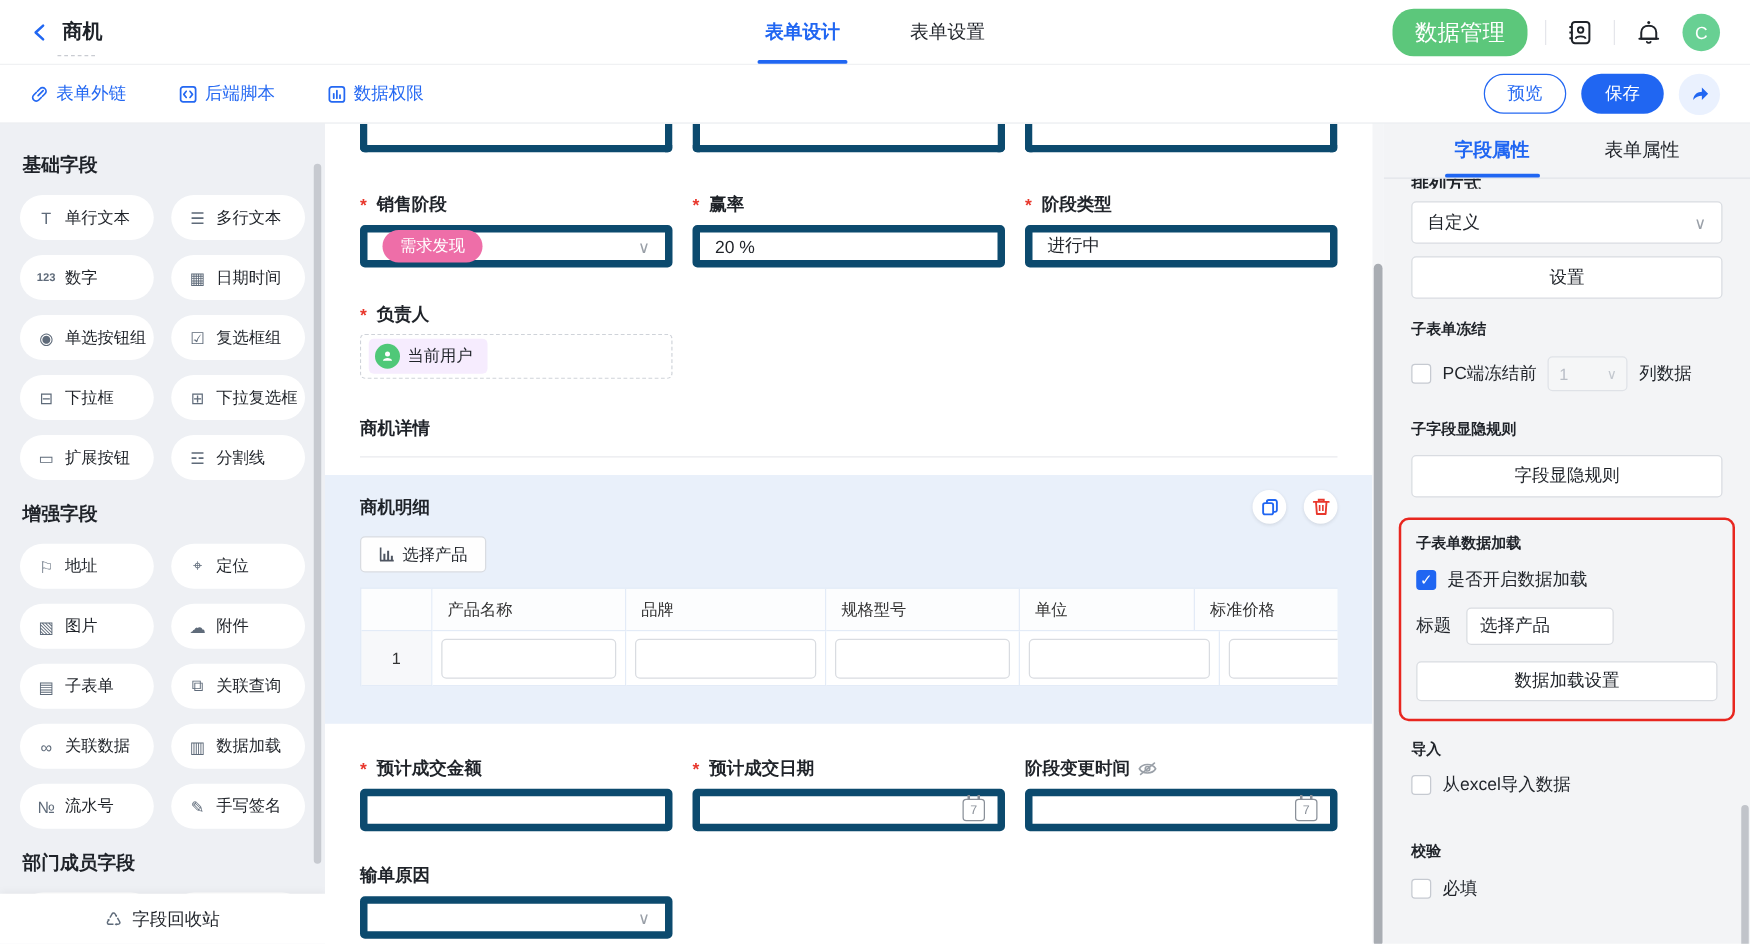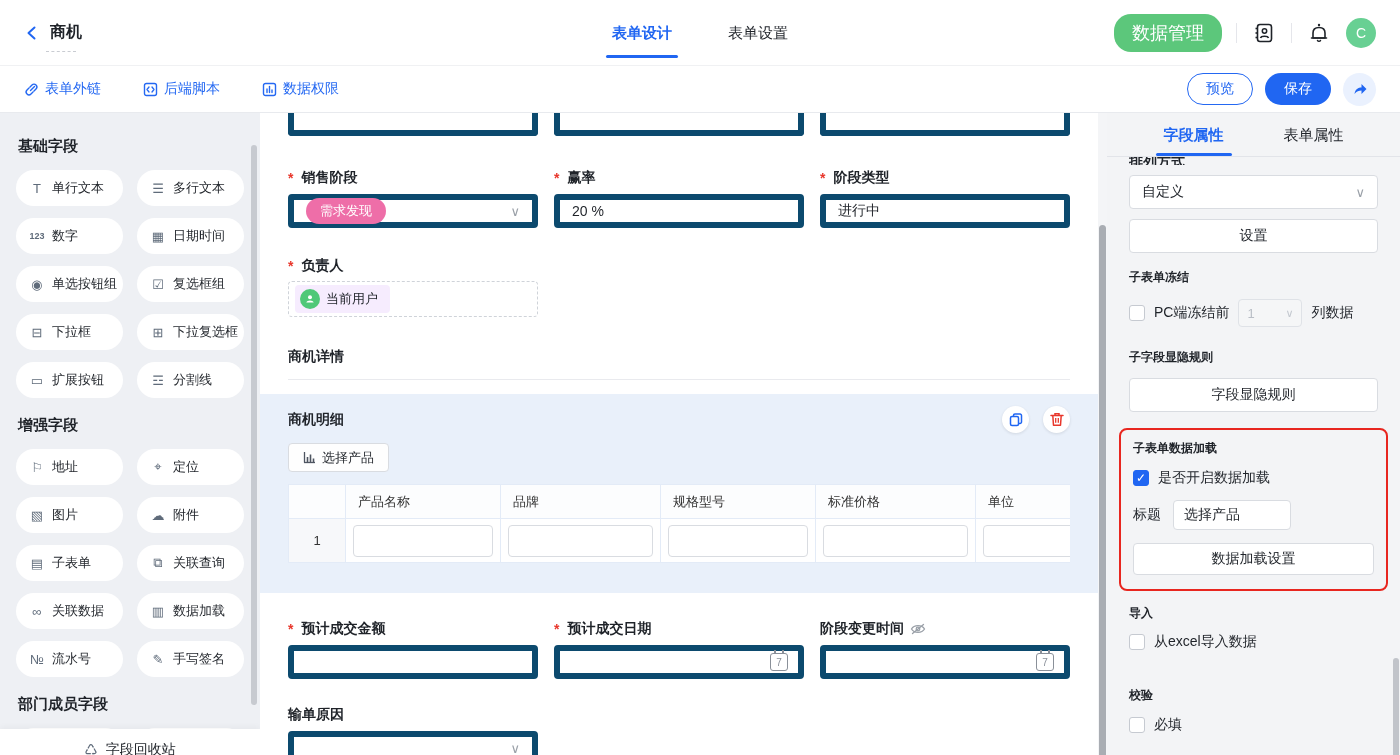--- a/index.html
+++ b/index.html
@@ -1,18 +1,18 @@
 <!DOCTYPE html>
 <html><head>
 <meta charset="utf-8">
 <style>
   * { margin:0; padding:0; box-sizing:border-box; }
   html,body { width:1400px; height:755px; overflow:hidden; background:#fff;
     font-family:"Liberation Sans", sans-serif; color:#1f2329; }
-  .topbar { height:66px; background:#fff; display:flex; align-items:center; position:relative;
+  .topbar { height:52px; background:#fff; display:flex; align-items:center; position:relative;
     border-bottom:1px solid #f0f1f3; padding:0 24px; }
   .back-btn { display:flex; align-items:center; cursor:pointer; }
   .app-title { font-size:16px; font-weight:700; margin-left:10px; position:relative; }
   .app-title:after { content:""; position:absolute; left:-4px; right:6px; bottom:-9px; border-bottom:1px dashed #c9ccd2; }
   .top-tabs { position:absolute; left:0; right:0; top:0; bottom:0; display:flex; justify-content:center; align-items:center; gap:56px; pointer-events:none; }
   .top-tab { font-size:15px; cursor:pointer; pointer-events:auto; height:50px; line-height:50px; position:relative; }
   .top-tab.active { color:#2066f2; font-weight:600; }
   .top-tab.active:after { content:""; position:absolute; left:-6px; right:-6px; bottom:0; height:3px; background:#2066f2; border-radius:2px; }
   .top-right { margin-left:auto; display:flex; align-items:center; gap:14px; z-index:2; }
   .pill-green { background:#5cc77b; color:#fff; font-size:18px; padding:7px 18px; border-radius:17px; cursor:pointer; }
@@ -359,22 +359,22 @@
           <line x1="10.5" y1="7.5" x2="10.5" y2="11" stroke="#4e5561" stroke-width="1.6"></line>
         </svg>
         <span>选择产品</span>
       </div>
       <div class="sf-table">
         <div class="sf-hrow" id="sf-header">
             <div class="sf-hcell" style="width: 57px;"></div>
             <div class="sf-hcell" style="width: 155px;">产品名称</div>
             <div class="sf-hcell" style="width: 160px;">品牌</div>
             <div class="sf-hcell" style="width: 155px;">规格型号</div>
+            <div class="sf-hcell" style="width: 140px;">单位</div>
             <div class="sf-hcell" style="width: 160px;">标准价格</div>
-            <div class="sf-hcell" style="width: 140px;">单位</div>
           </div>
         <div class="sf-brow" id="sf-body">
             <div class="sf-bcell numcell" style="width: 57px;">1</div>
             <div class="sf-bcell" style="width: 155px;">
               <div class="cellbox"></div>
             </div>
             <div class="sf-bcell" style="width: 160px;">
               <div class="cellbox"></div>
             </div>
             <div class="sf-bcell" style="width: 155px;">

